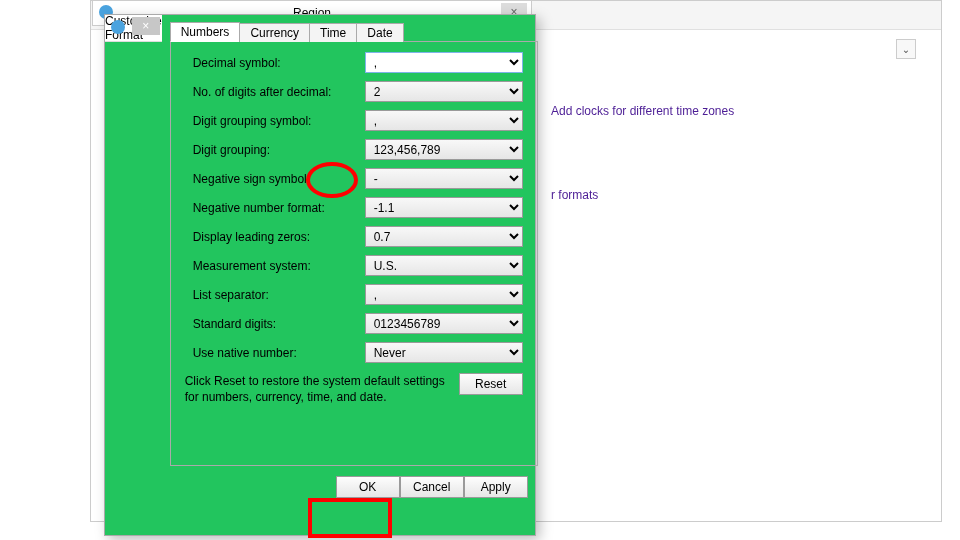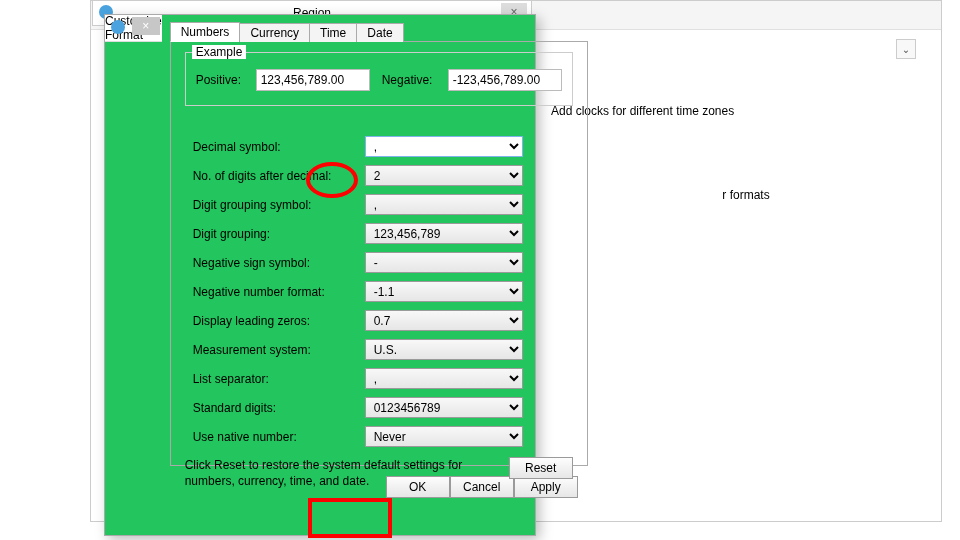--- a/index.html
+++ b/index.html
@@ -24,28 +24,28 @@
     border: 1px solid #ccc;
     background: #fff;
   }
   .bg-header {
     background: #f5f5f5;
     padding: 6px 10px;
     border-bottom: 1px solid #e0e0e0;
     font-size: 14px;
   }
   .bg-link {
-    color: #000000;
+    color: #4c1d95;
     cursor: pointer;
     padding: 4px 0;
     margin-left: 460px;
     display: block;
   }
   .bg-link.first { margin-top: 70px; }
-  .bg-link.second { margin-top: 62px; text-align: center; }
+  .bg-link.second { margin-top: 62px; }
   .bg-dropdown-stub {
     position: absolute;
     right: 25px;
     top: 38px;
     width: 18px;
     height: 18px;
     border: 1px solid #ccc;
     background: #f8f8f8;
     display: flex;
     align-items: center;
@@ -290,29 +290,20 @@
   <div class="dialog-body">
     <div class="tabs">
       <div class="tab active">Numbers</div>
       <div class="tab">Currency</div>
       <div class="tab">Time</div>
       <div class="tab">Date</div>
     </div>
 
     <div class="tabpane">
 
-      <div class="example-box">
-        <span class="legend">Example</span>
-        <div class="example-row">
-          <label>Positive:</label>
-          <input type="text" readonly="" value="123,456,789.00" style="">
-          <label class="neg-label">Negative:</label>
-          <input type="text" readonly="" value="-123,456,789.00" style="">
-        </div>
-      </div>
 
       <div class="form-row highlight">
         <span class="label">Decimal symbol:</span>
         <select><option>,</option></select>
       </div>
       <div class="form-row">
         <span class="label">No. of digits after decimal:</span>
         <select><option>2</option></select>
       </div>
       <div class="form-row">

